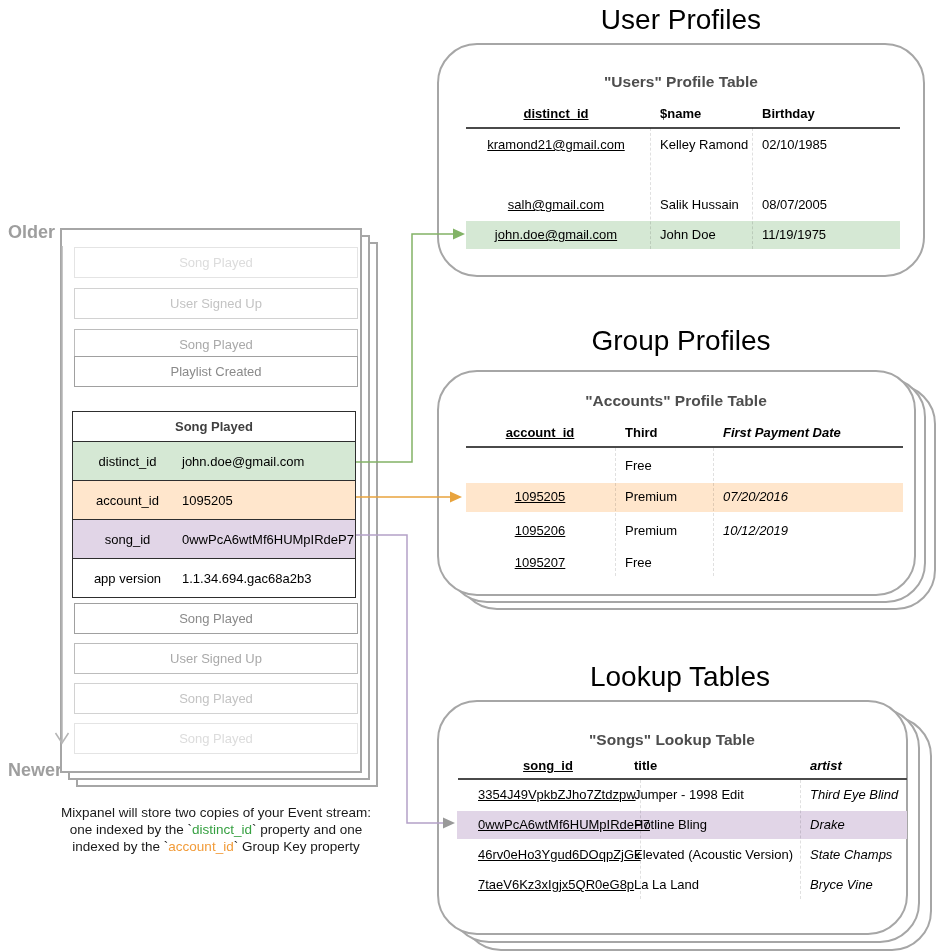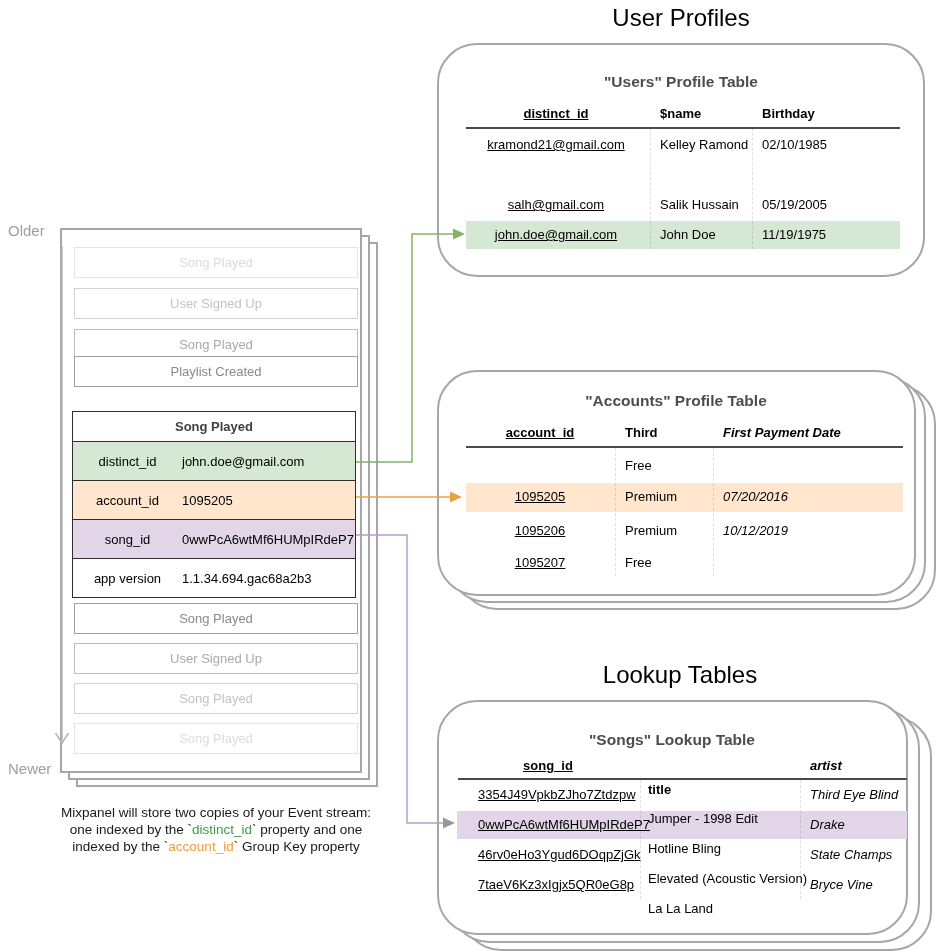--- a/index.html
+++ b/index.html
@@ -1,21 +1,21 @@
 <!DOCTYPE html>
 <html><head>
 <meta charset="utf-8">
 <style>
   html,body{margin:0;padding:0;background:#ffffff;}
   #canvas{position:relative;width:941px;height:951px;background:#ffffff;
           font-family:"Liberation Sans",sans-serif;color:#000;overflow:hidden;}
   
-  .sec-title{position:absolute;font-size:24px;color:#000;text-align:center;white-space:nowrap;}
-  
-  .tl-label{position:absolute;font-size:15px;color:#9e9e9e;}
+  .sec-title{position:absolute;font-size:28px;color:#000;text-align:center;white-space:nowrap;}
+  
+  .tl-label{position:absolute;font-size:18px;color:#9e9e9e;font-weight:bold;}
   
   .es-layer{position:absolute;width:302px;height:545px;background:#fff;border:2px solid #a6a6a6;box-sizing:border-box;}
   
   .ebox{position:absolute;left:74px;width:284px;height:31px;box-sizing:border-box;
         border:1px solid;background:#fff;text-align:center;line-height:29px;font-size:13px;white-space:nowrap;}
   .fade1{border-color:#e4e4e4;color:#dcdcdc;}
   .fade2{border-color:#d2d2d2;color:#c3c3c3;}
   .fade3{border-color:#bcbcbc;color:#a9a9a9;}
   .fade4{border-color:#a0a0a0;color:#8a8a8a;}
   
@@ -50,21 +50,21 @@
   .u-row .c2{left:223px;}
   .u-row .c3{left:325px;}
   
   .g-row{width:479px;}
   .g-row .c1{left:33px;width:140px;text-align:center;}
   .g-row .c2{left:188px;}
   .g-row .c3{left:286px;font-style:italic;}
   
   .s-row{width:471px;}
   .s-row .c1{left:41px;width:140px;text-align:center;}
-  .s-row .c2{left:211px;margin-top:24px;}
+  .s-row .c2{left:197px;}
   .s-row .c3{left:373px;font-style:italic;}
   
   #overlay{position:absolute;left:0;top:0;z-index:10;pointer-events:none;}
 </style>
 </head>
 <body>
 
 <div id="canvas">
 
   <div class="sec-title" style="left:48px;top:187px;width:312px;margin-top:48px;">Event Stream</div>
@@ -127,28 +127,29 @@
   <div class="vsep" style="left:752px;top:128px;height:121px;"></div>
 
   <div class="trow u-row" style="top:131px;">
     <span class="cell c1 u">kramond21@gmail.com</span>
     <span class="cell c2">Kelley Ramond</span>
     <span class="cell c3">02/10/1985</span>
   </div>
   <div class="trow u-row" style="top:191px;">
     <span class="cell c1 u">salh@gmail.com</span>
     <span class="cell c2">Salik Hussain</span>
-    <span class="cell c3">05/19/2005</span>
+    <span class="cell c3">08/07/2005</span>
   </div>
   <div class="trow u-row" style="top:221px;">
     <span class="cell c1 u">john.doe@gmail.com</span>
     <span class="cell c2">John Doe</span>
     <span class="cell c3">11/19/1975</span>
   </div>
 
+  <div class="sec-title" style="left:531px;top:325px;width:300px;">Group Profiles</div>
   <div class="card" style="left:457px;top:384px;width:479px;height:226px;"></div>
   <div class="card" style="left:447px;top:377px;width:479px;height:226px;"></div>
   <div class="card" style="left:437px;top:370px;width:479px;height:226px;"></div>
   <div class="hl-row hl-orange" style="left:466px;top:483px;width:437px;height:29px;"></div>
   <div class="tbl-title" style="left:476px;top:392px;width:400px;">"Accounts" Profile Table</div>
 
   <div class="trow g-row hdr" style="top:419px;">
     <span class="cell c1 u">account_id</span>
     <span class="cell c2">Third</span>
     <span class="cell c3">First Payment Date</span>

